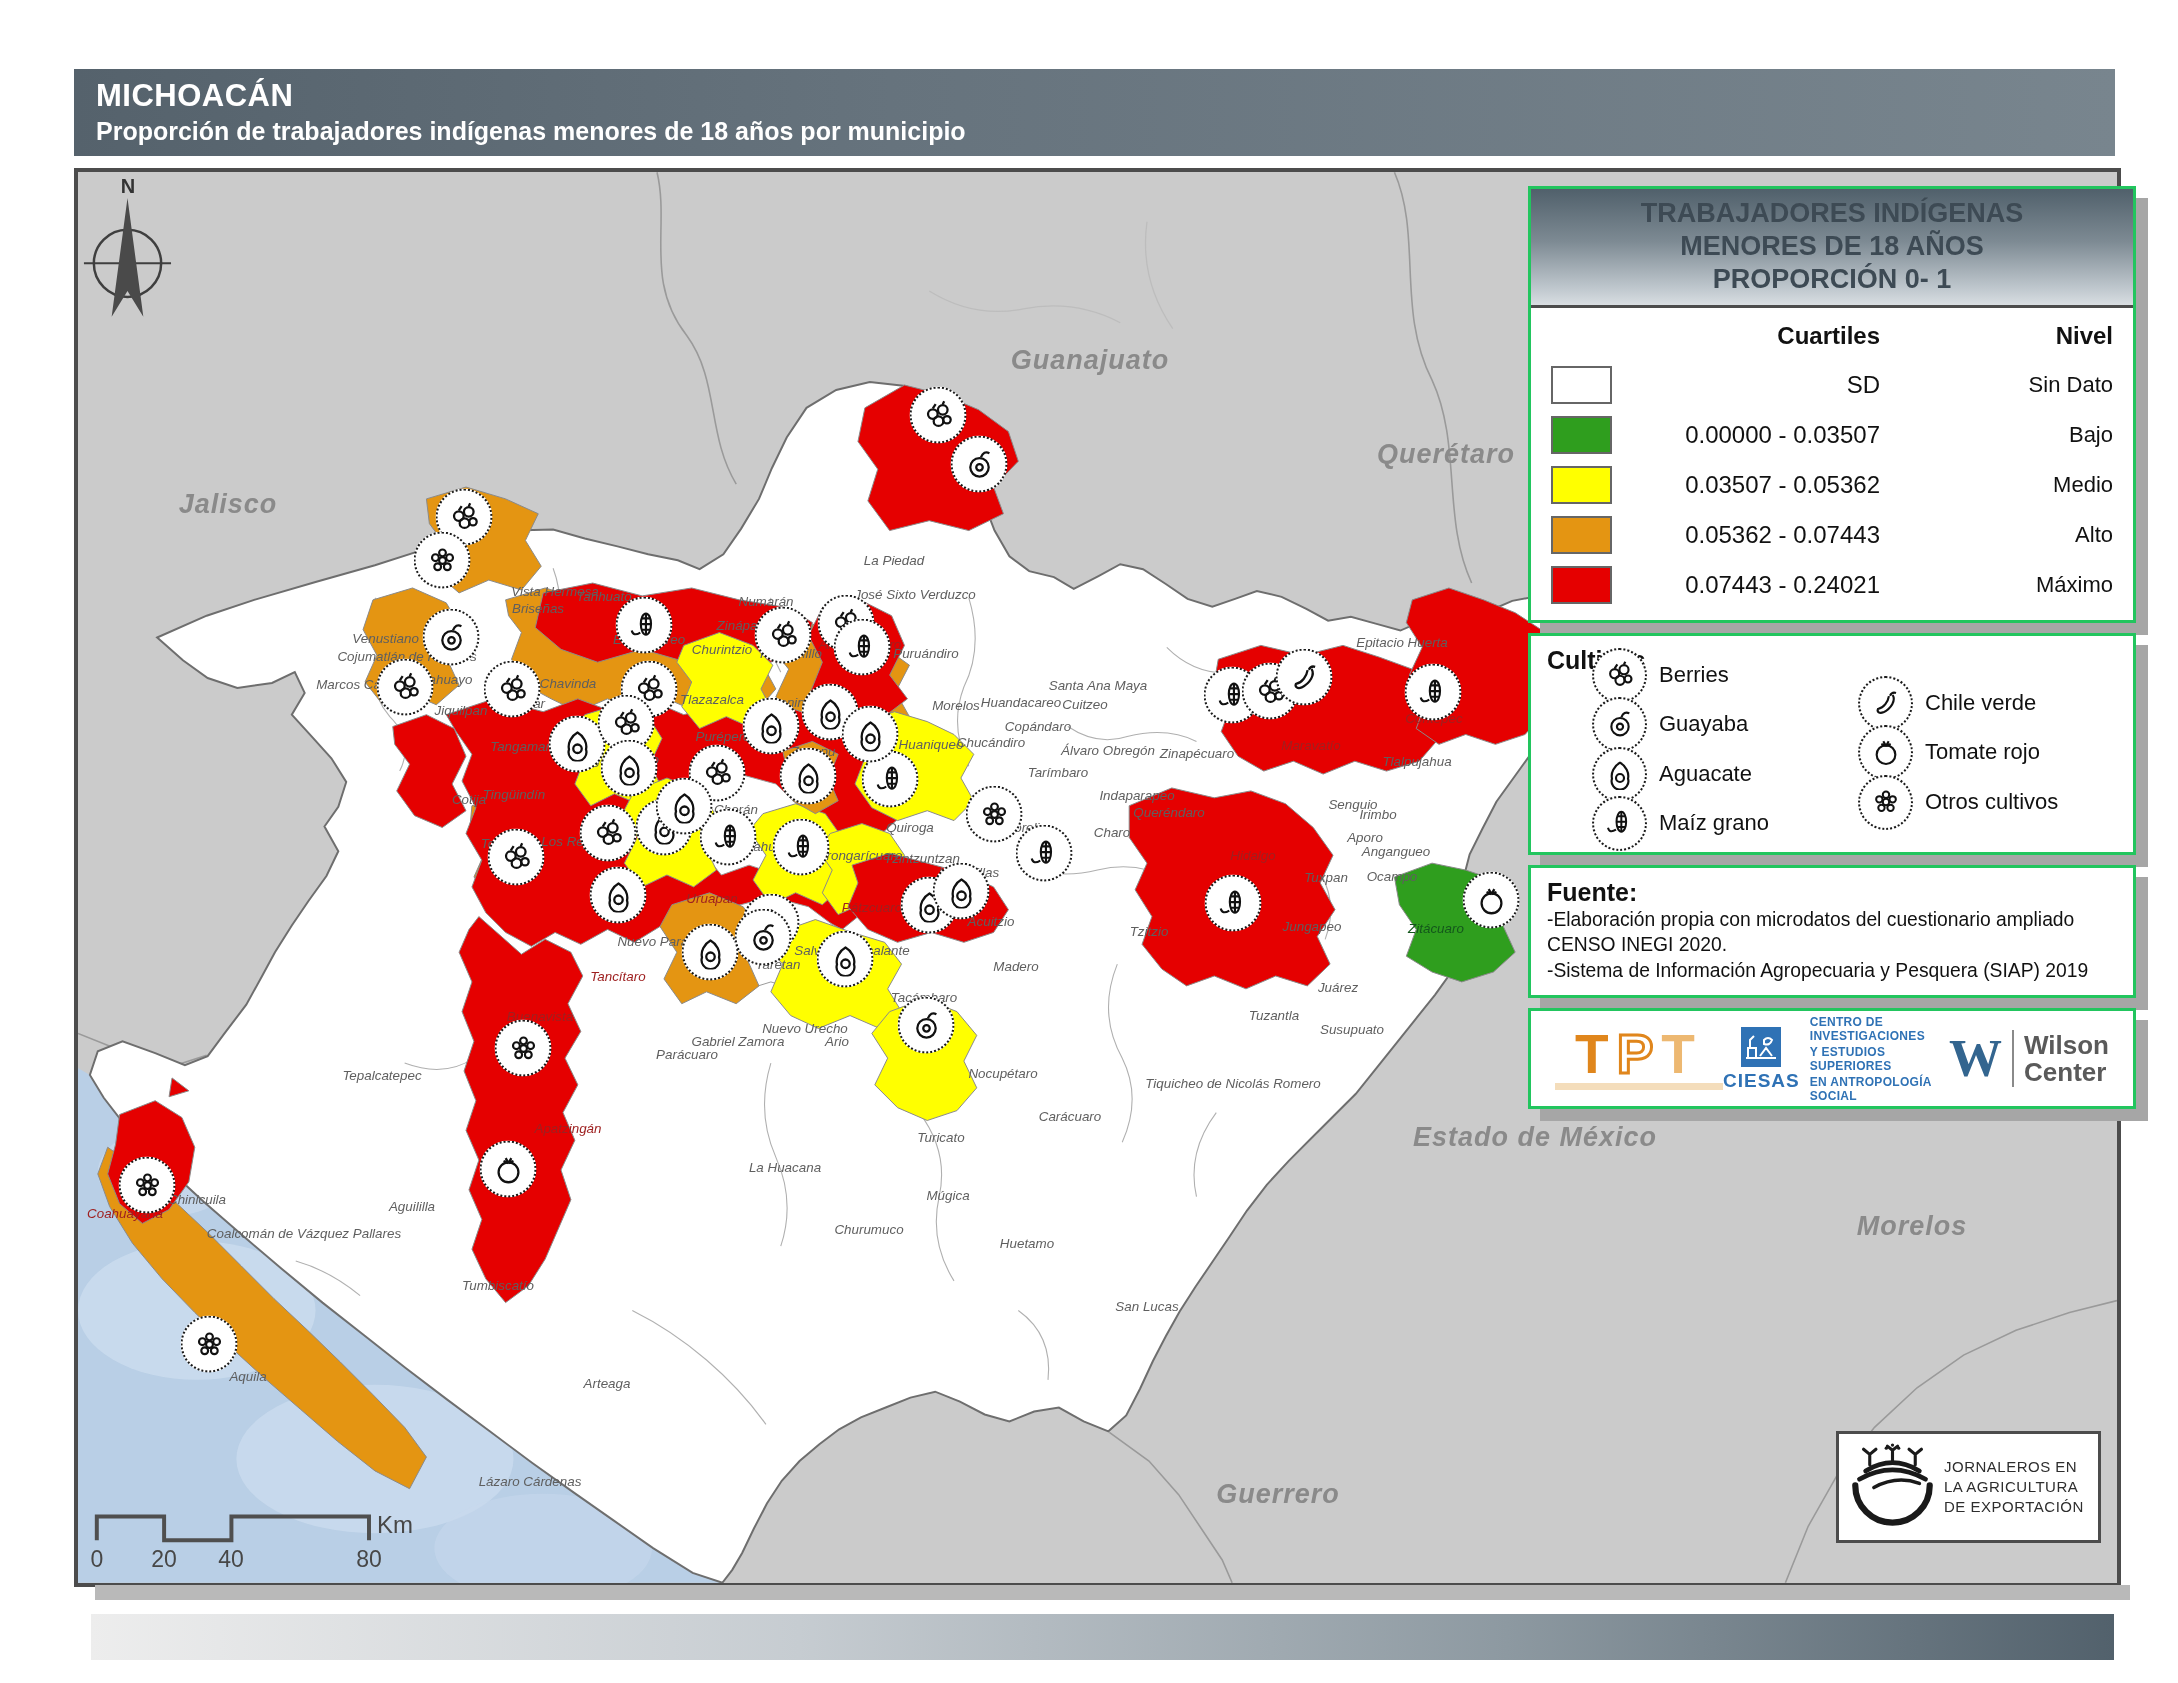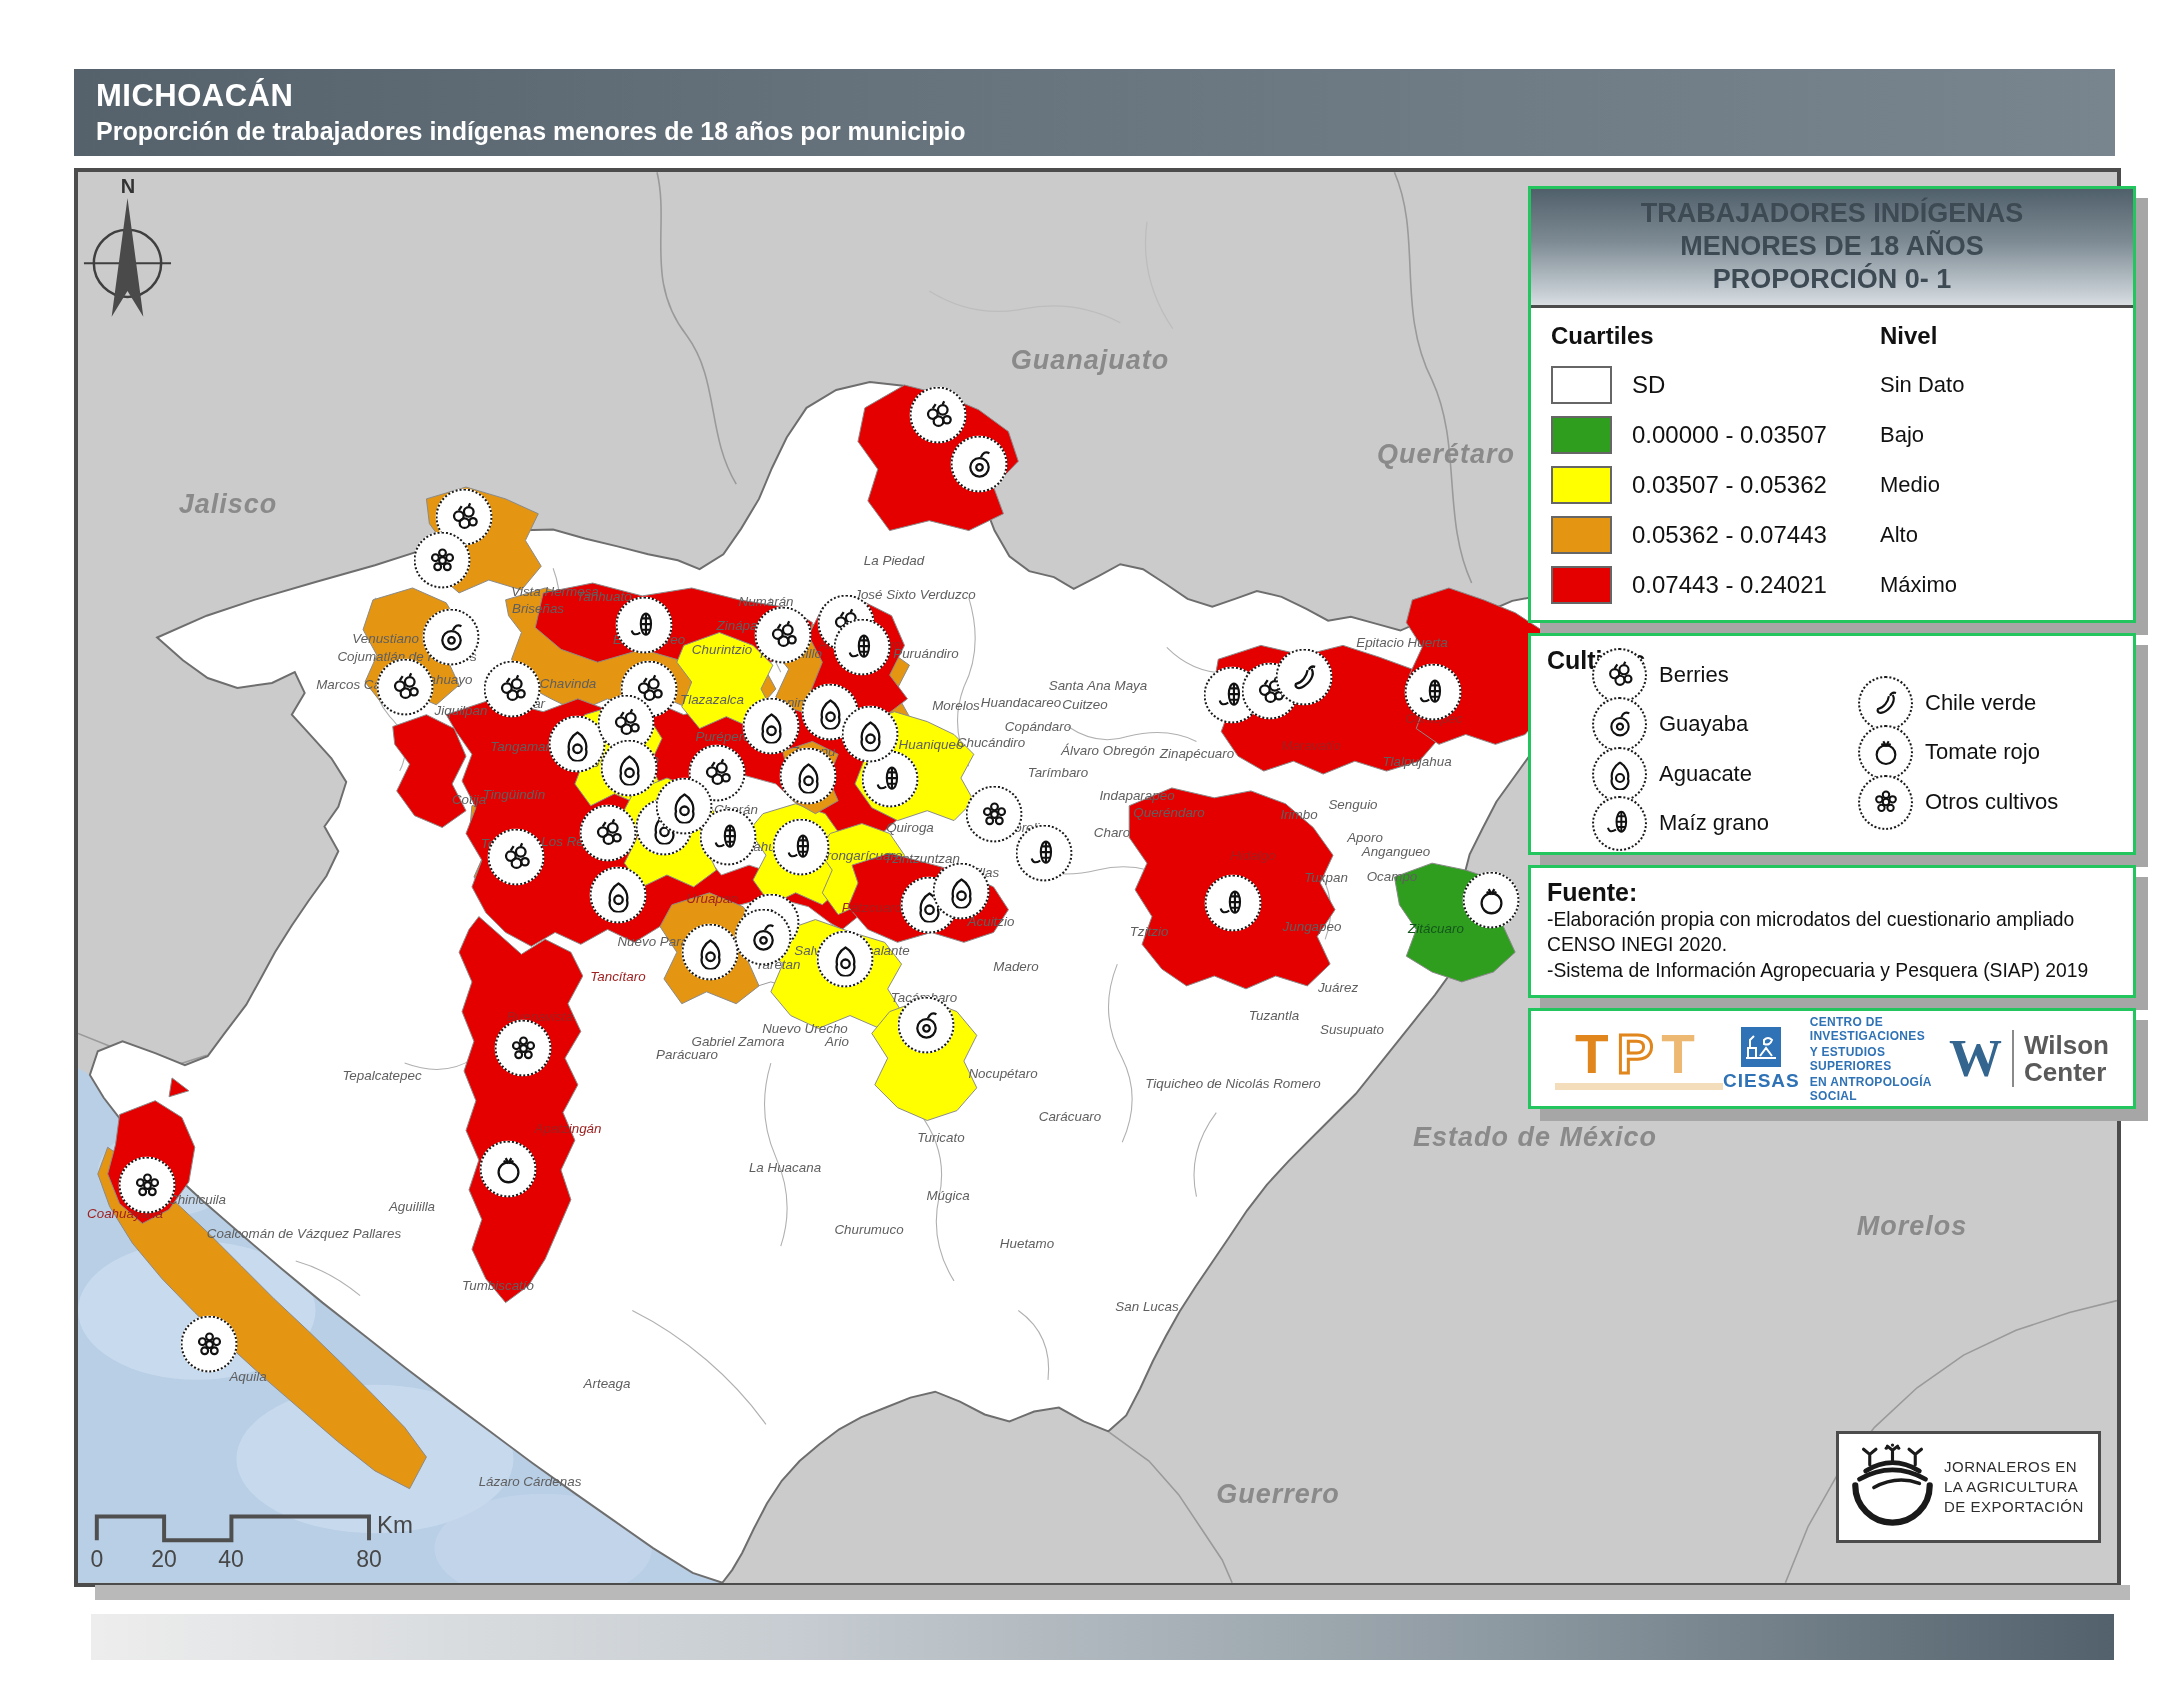--- a/index.html
+++ b/index.html
@@ -31,21 +31,21 @@
   .scale-tick{position:absolute;transform:translateX(-50%);font-size:23px;color:#474747;z-index:6;}
   .km-label{position:absolute;font-size:24px;color:#474747;z-index:6;}
   .n-label{position:absolute;transform:translate(-50%,-50%);font-size:20px;font-weight:bold;color:#333;z-index:6;}
 
   
   .legend{position:absolute;left:1528px;top:186px;width:608px;z-index:20;}
   .lbox{background:#fff;border:3px solid #22c55e;box-shadow:12px 12px 0 #a6a6a6;margin-bottom:10px;}
   .ltitle{background:linear-gradient(180deg,#50606b,#7d8a93 45%,#c3cbd1 88%,#d9dee2);
           color:#3d4a54;text-align:center;font-weight:bold;font-size:27px;line-height:1.22;
           padding:8px 0 9px;border-bottom:3px solid #4c4c4c;}
-  .lbody{padding:14px 20px 10px;}
+  .lbody{padding:14px 20px 10px;text-align:right;}
   .lcols{display:grid;grid-template-columns:329px 1fr;font-weight:bold;font-size:24px;color:#111;margin-bottom:10px;}
   .lrow{display:grid;grid-template-columns:81px 248px 1fr;align-items:center;height:50px;}
   .swatch{width:61px;height:38px;border:2px solid #666;box-sizing:border-box;}
   .range{font-size:24px;color:#111;}
   .level{font-size:22px;color:#111;}
 
   .cbody{position:relative;height:216px;}
   .chead{position:absolute;left:16px;top:10px;font-size:25px;font-weight:bold;color:#111;}
   .citem{position:absolute;display:flex;align-items:center;gap:12px;}
   .citem .cicon{width:51px;height:51px;border:2px dotted #1a1a1a;border-radius:50%;background:#fff;
@@ -248,21 +248,21 @@
       <div class="muni-label" style="left: 495px; top: 669px;">Los Reyes</div>
       <div class="muni-label" style="left: 658px; top: 637px;">Cherán</div>
       <div class="muni-label" style="left: 698px; top: 674px;">Nahuatzen</div>
       <div class="muni-label" style="left: 782px; top: 683px;">Erongarícuaro</div>
       <div class="muni-label" style="left: 735px; top: 579px;">Zacapu</div>
       <div class="muni-label tone-red" style="left: 1233px; top: 573px;">Maravatío</div>
       <div class="muni-label tone-red" style="left: 1356px; top: 546px;">Contepec</div>
       <div class="muni-label" style="left: 1324px; top: 470px;">Epitacio Huerta</div>
       <div class="muni-label" style="left: 1339px; top: 589px;">Tlalpujahua</div>
       <div class="muni-label" style="left: 1275px; top: 632px;">Senguio</div>
-      <div class="muni-label" style="left: 1221px; top: 642px;">Irimbo</div>
+      <div class="muni-label" style="left: 1300px; top: 642px;">Irimbo</div>
       <div class="muni-label" style="left: 1287px; top: 665px;">Aporo</div>
       <div class="muni-label" style="left: 1318px; top: 679px;">Angangueo</div>
       <div class="muni-label" style="left: 1314px; top: 704px;">Ocampo</div>
       <div class="muni-label tone-red" style="left: 1175px; top: 683px;">Hidalgo</div>
       <div class="muni-label" style="left: 1248px; top: 705px;">Tuxpan</div>
       <div class="muni-label" style="left: 1234px; top: 754px;">Jungapeo</div>
       <div class="muni-label tone-green" style="left: 1358px; top: 756px;">Zitácuaro</div>
       <div class="muni-label" style="left: 1260px; top: 815px;">Juárez</div>
       <div class="muni-label" style="left: 1196px; top: 843px;">Tuzantla</div>
       <div class="muni-label" style="left: 1274px; top: 857px;">Susupuato</div>

